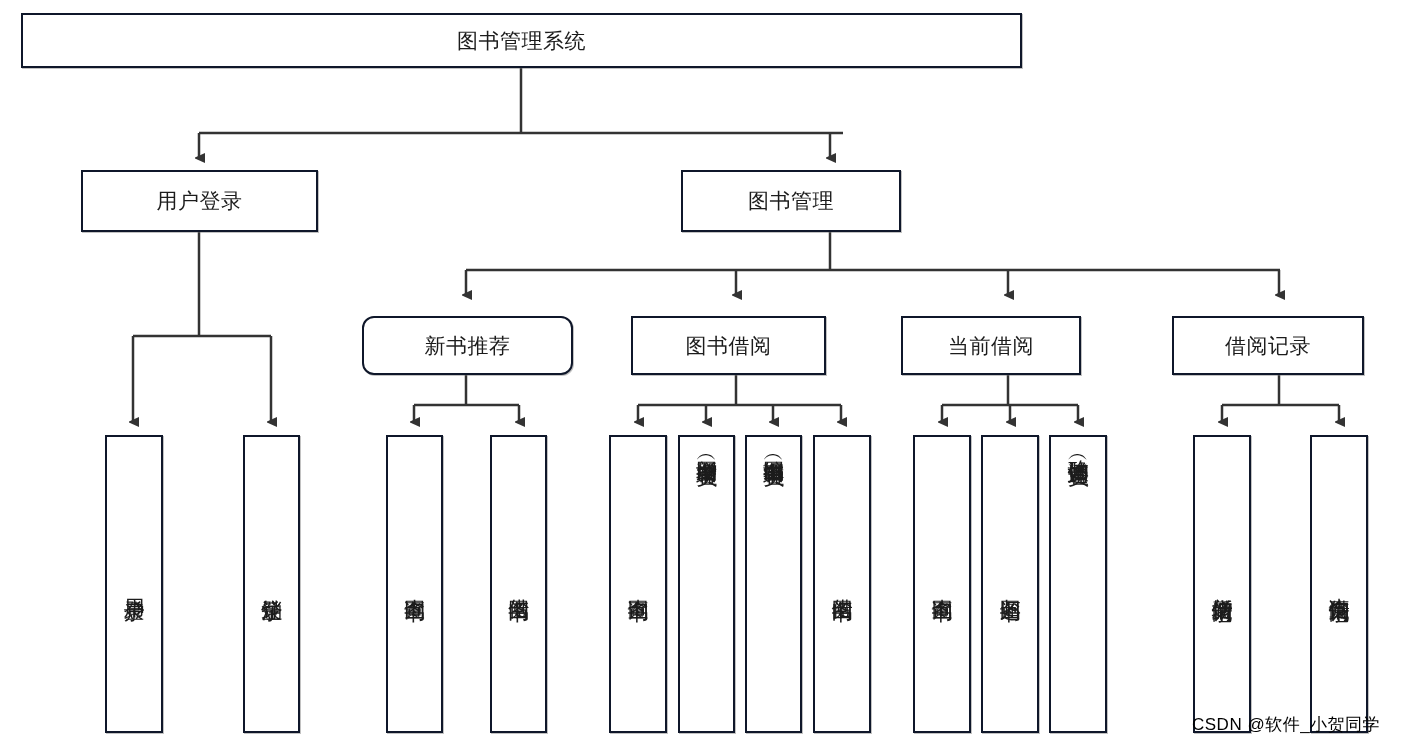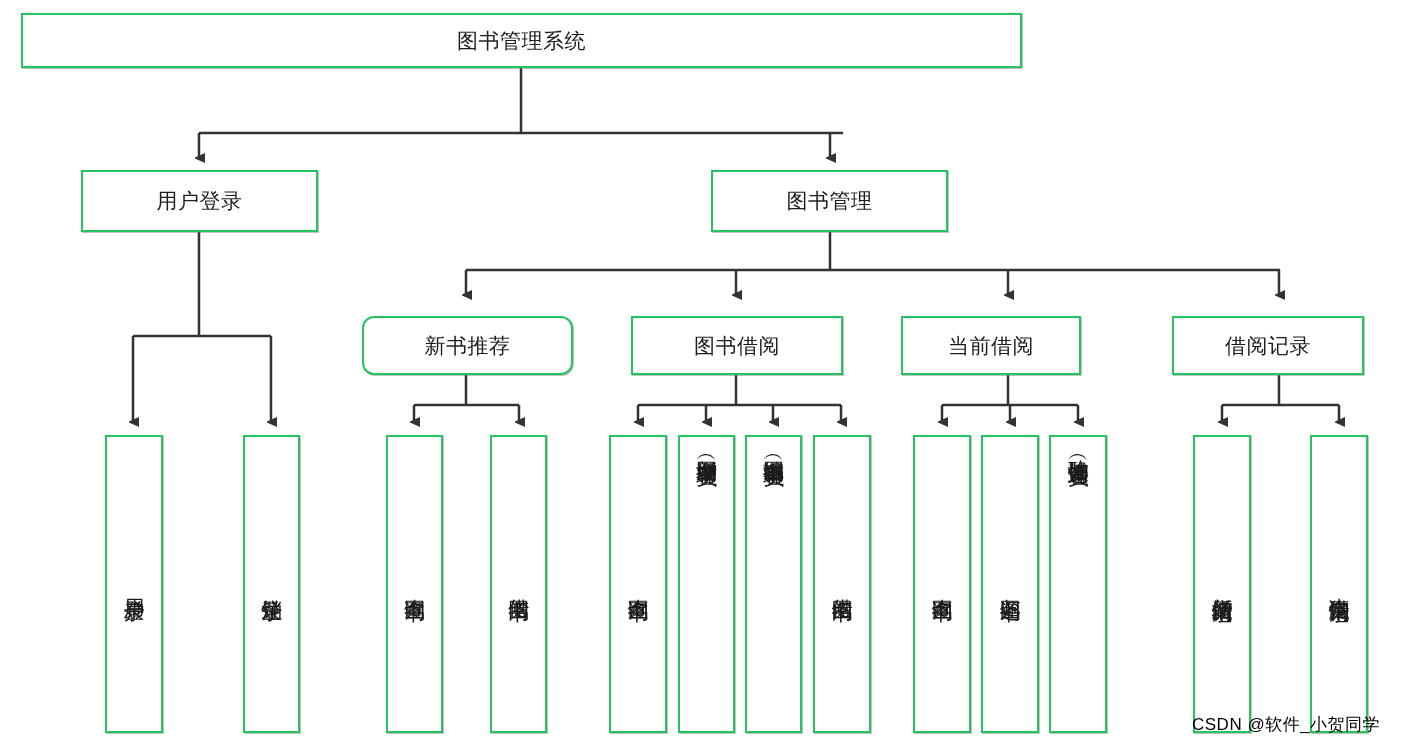--- a/index.html
+++ b/index.html
@@ -24,21 +24,21 @@
     left: 0;
     top: 0;
     width: 1405px;
     height: 747px;
     pointer-events: none;
   }
   .node {
     position: absolute;
     box-sizing: border-box;
     background: #ffffff;
-    border: 2px solid #22c55e;
+    border: 2px solid #0f172a;
     display: flex;
     align-items: center;
     justify-content: center;
     box-shadow: 1px 1px 0 rgba(120,120,120,0.45);
   }
   .node .label {
     font-size: 21px;
     line-height: 1.22;
     color: #1c1c1c;
     letter-spacing: 0.5px;
@@ -125,28 +125,28 @@
     </g>
   </svg>
 
   <div class="node" style="left:21px; top:13px; width:1001px; height:55px;">
     <span class="label">图书管理系统</span>
   </div>
 
   <div class="node" style="left:81px; top:170px; width:237px; height:62px;">
     <span class="label">用户登录</span>
   </div>
-  <div class="node" style="left:711px; top:170px; width:237px; height:62px;">
+  <div class="node" style="left:681px; top:170px; width:220px; height:62px;">
     <span class="label">图书管理</span>
   </div>
 
   <div class="node" style="left:362px; top:316px; width:211px; height:59px;border-radius:12px;">
     <span class="label">新书推荐</span>
   </div>
-  <div class="node" style="left:631px; top:316px; width:212px; height:59px;">
+  <div class="node" style="left:631px; top:316px; width:195px; height:59px;">
     <span class="label">图书借阅</span>
   </div>
   <div class="node" style="left:901px; top:316px; width:180px; height:59px;">
     <span class="label">当前借阅</span>
   </div>
   <div class="node" style="left:1172px; top:316px; width:192px; height:59px;">
     <span class="label">借阅记录</span>
   </div>
 
   <div class="node leaf short" style="left:105px; top:435px; width:58px; height:298px;">

